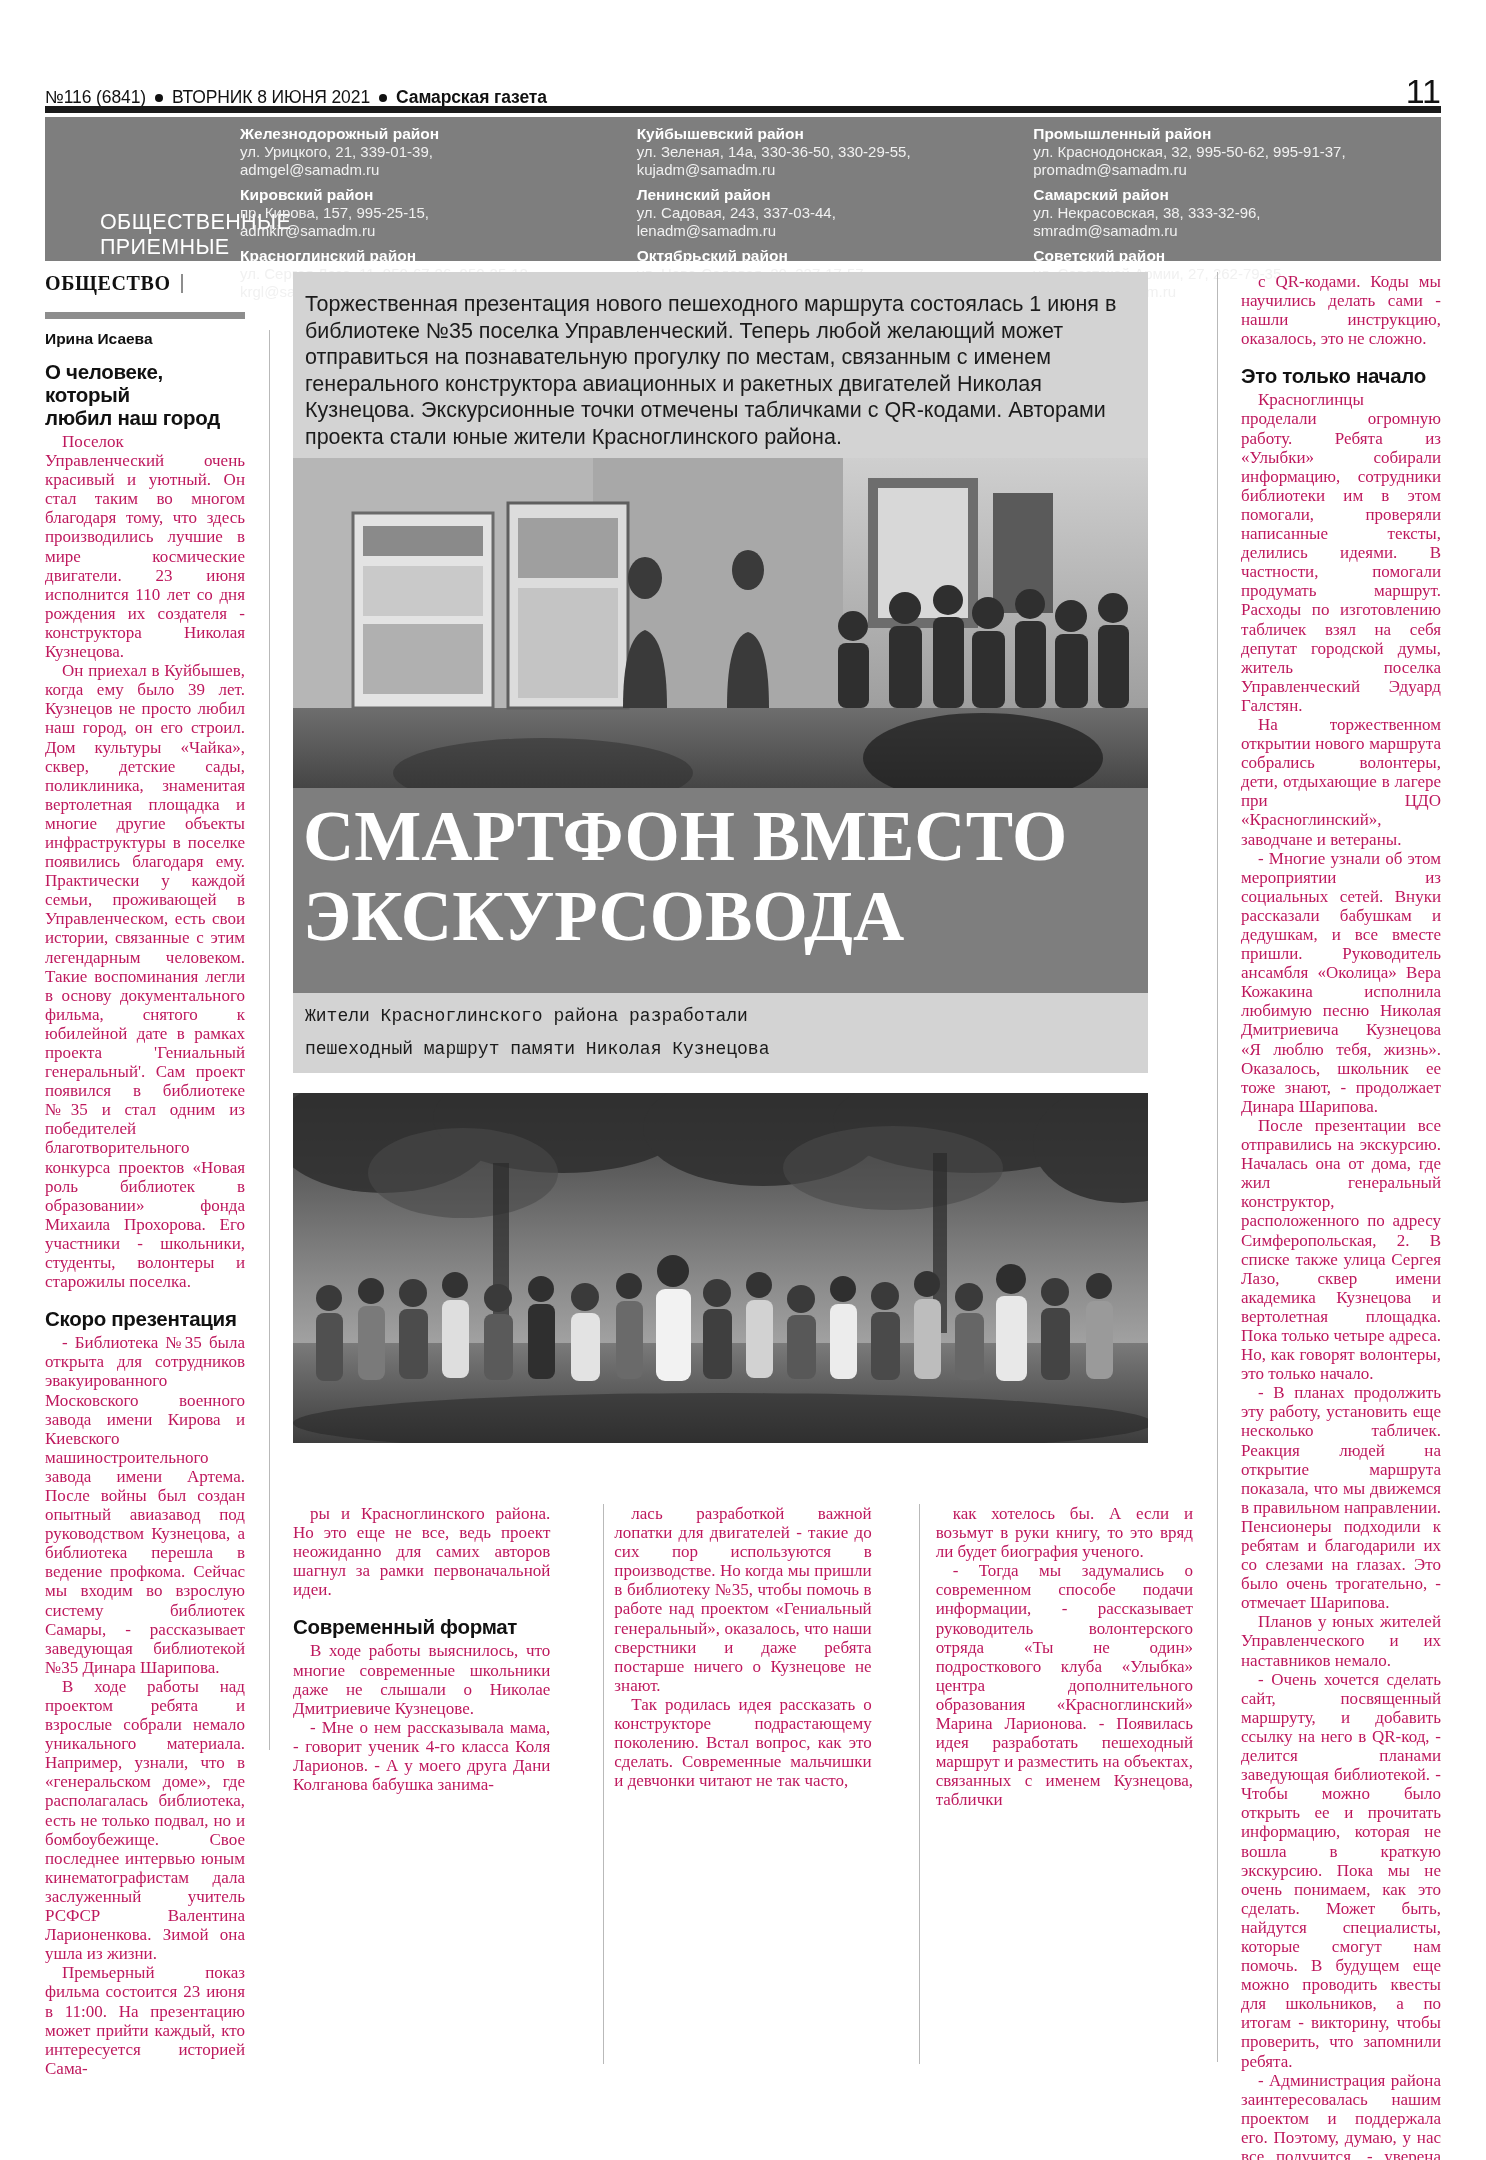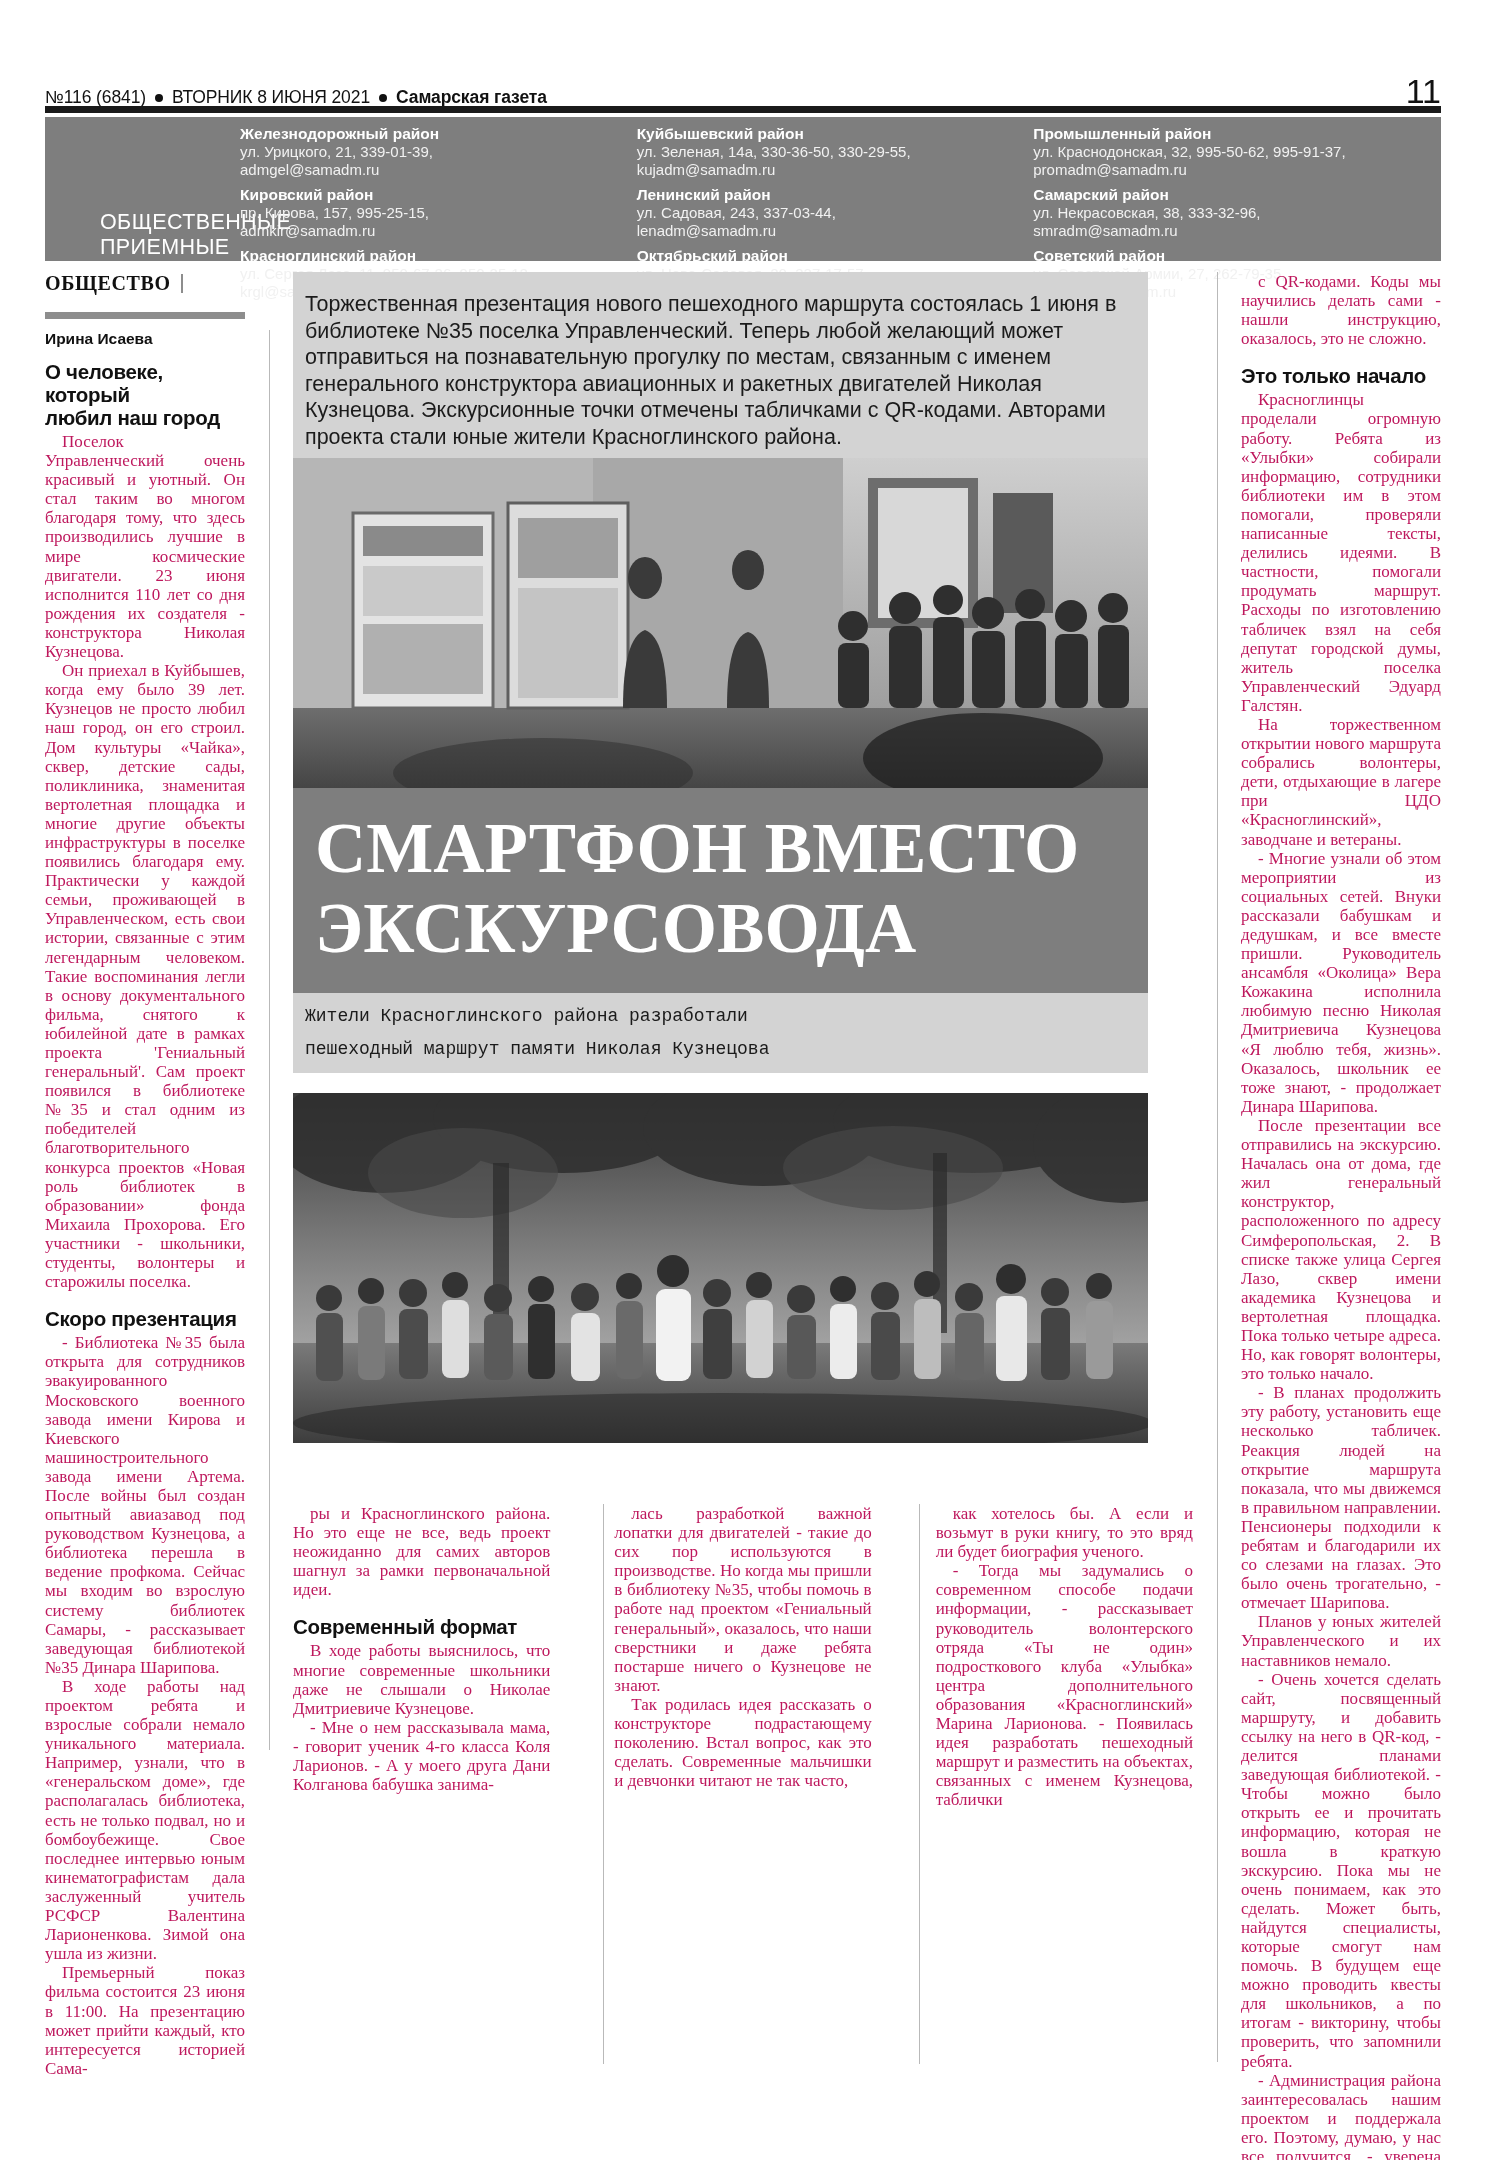--- a/index.html
+++ b/index.html
@@ -223,21 +223,21 @@
     box-sizing: border-box;
     padding: 8px 10px 0 10px;
   }
   .headline {
     font-family: "Liberation Serif", serif;
     font-weight: 700;
     font-size: 71px;
     line-height: 80px;
     color: #fff;
     letter-spacing: 0px;
-    margin: 12px;
+    margin: 0;
   }
   .deck {
     position: absolute;
     left: 0;
     top: 721px;
     width: 855px;
     height: 80px;
     background: #d3d3d3;
     box-sizing: border-box;
     padding: 7px 12px 0 12px;

